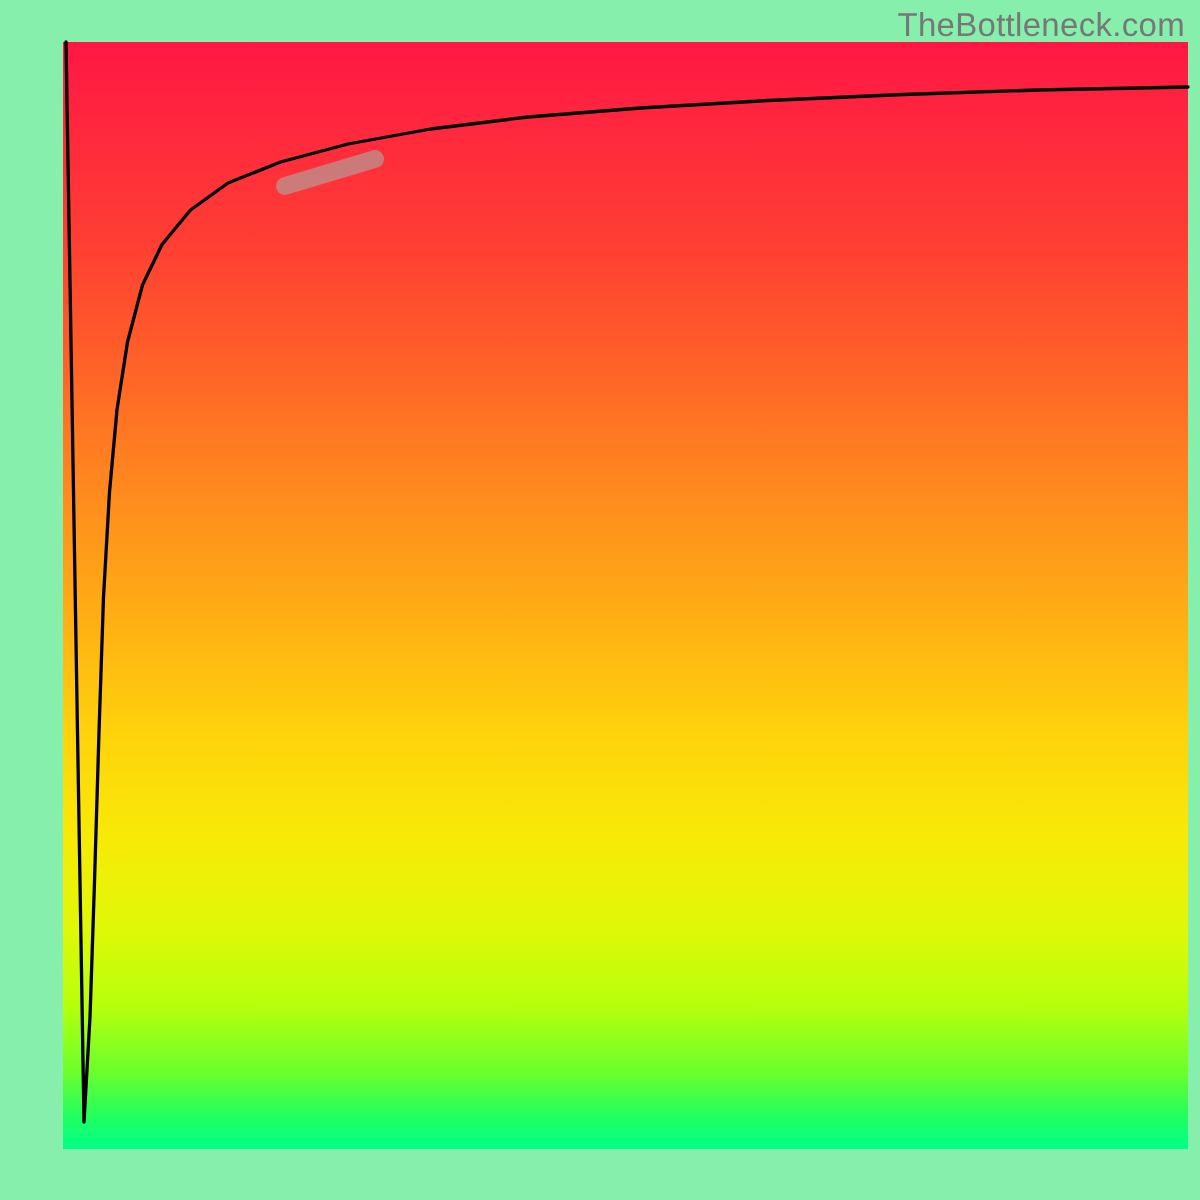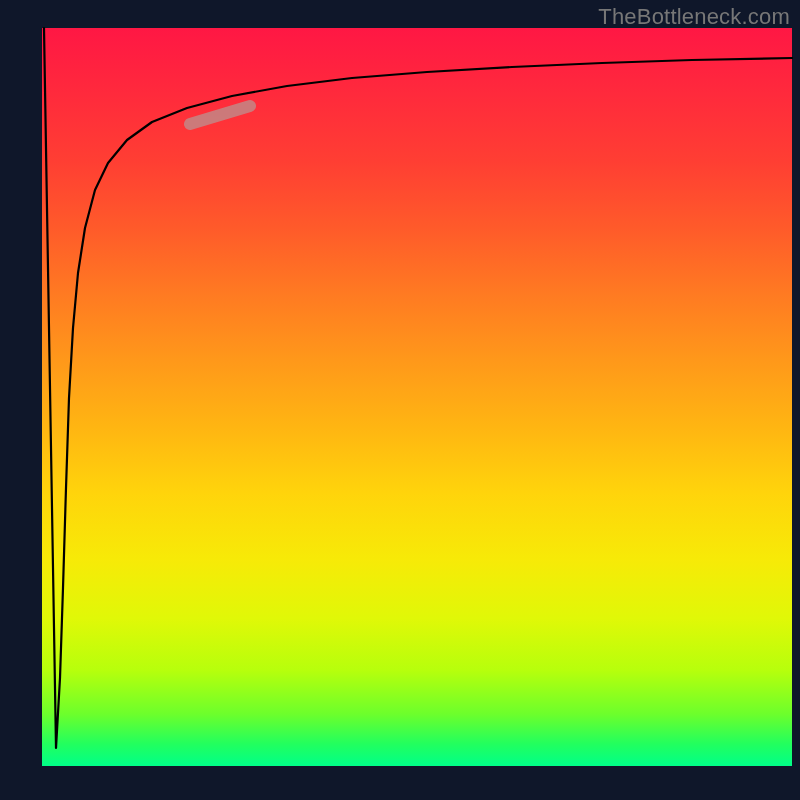--- a/index.html
+++ b/index.html
@@ -8,21 +8,21 @@
     width: 800px;
     height: 800px;
     background: #000;
     overflow: hidden;
     font-family: Arial, Helvetica, sans-serif;
   }
   .frame {
     position: relative;
     width: 800px;
     height: 800px;
-    background: #0f172a;
+    background: #86efac;
   }
   .watermark {
     position: absolute;
     top: 4px;
     right: 10px;
     color: #777;
     font-size: 22px;
     font-weight: 500;
     letter-spacing: 0.2px;
   }

